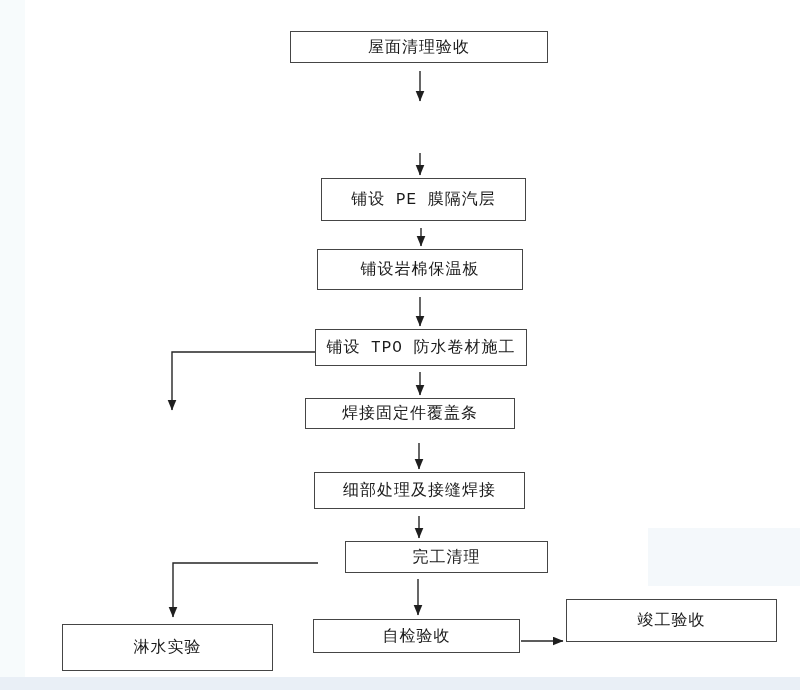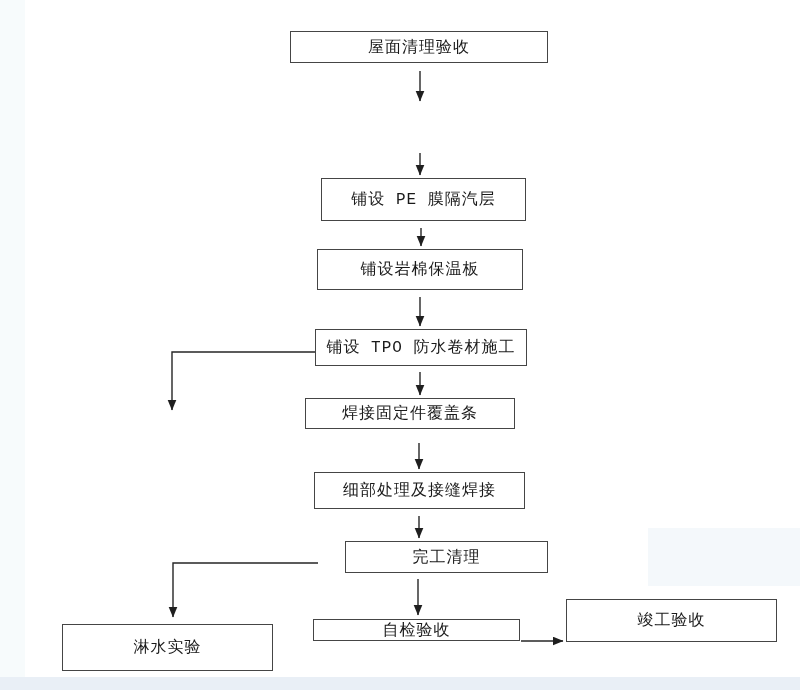--- a/index.html
+++ b/index.html
@@ -55,21 +55,21 @@
     white-space: nowrap;
   }
   .n-roof     { left: 290px; top: 31px;  width: 258px; height: 32px; }
   .n-measure  { left: 316px; top: 104px; width: 207px; height: 42px; }
   .n-pe       { left: 321px; top: 178px; width: 205px; height: 43px; }
   .n-rock     { left: 317px; top: 249px; width: 206px; height: 41px; }
   .n-tpo      { left: 315px; top: 329px; width: 212px; height: 37px; }
   .n-weld     { left: 305px; top: 398px; width: 210px; height: 31px; }
   .n-detail   { left: 314px; top: 472px; width: 211px; height: 37px; }
   .n-cleanup  { left: 318px; top: 541px; width: 203px; height: 32px; margin-left: 27px; }
-  .n-self     { left: 313px; top: 619px; width: 207px; height: 22px; }
+  .n-self     { left: 313px; top: 619px; width: 207px; height: 34px; }
   .n-final    { left: 566px; top: 599px; width: 211px; height: 43px; }
   .n-fastener { left: 66px;  top: 414px; width: 210px; height: 35px; }
   .n-water    { left: 62px;  top: 624px; width: 211px; height: 47px; }
 </style>
 </head>
 <body>
 
 <div class="canvas">
 
   <div class="strip-left"></div>

